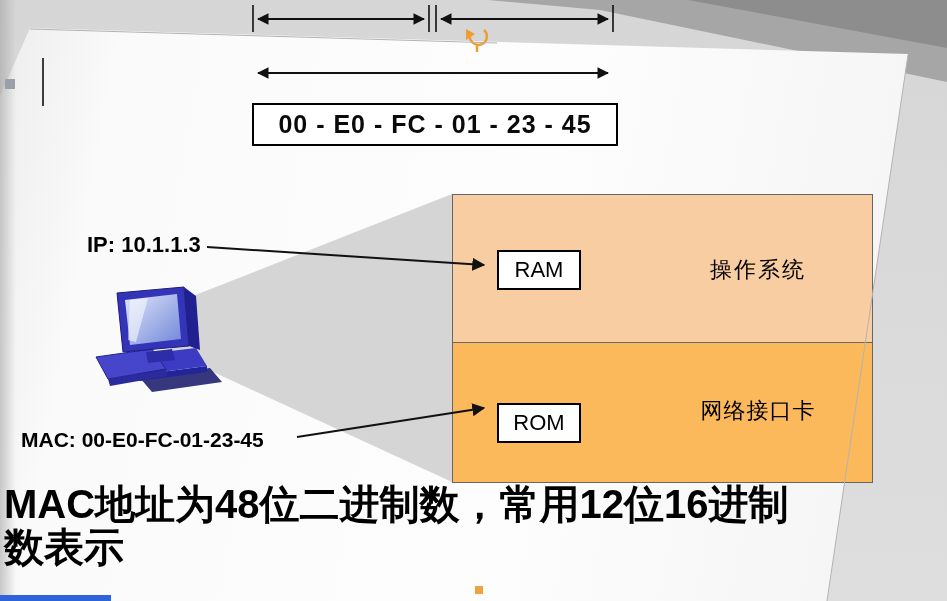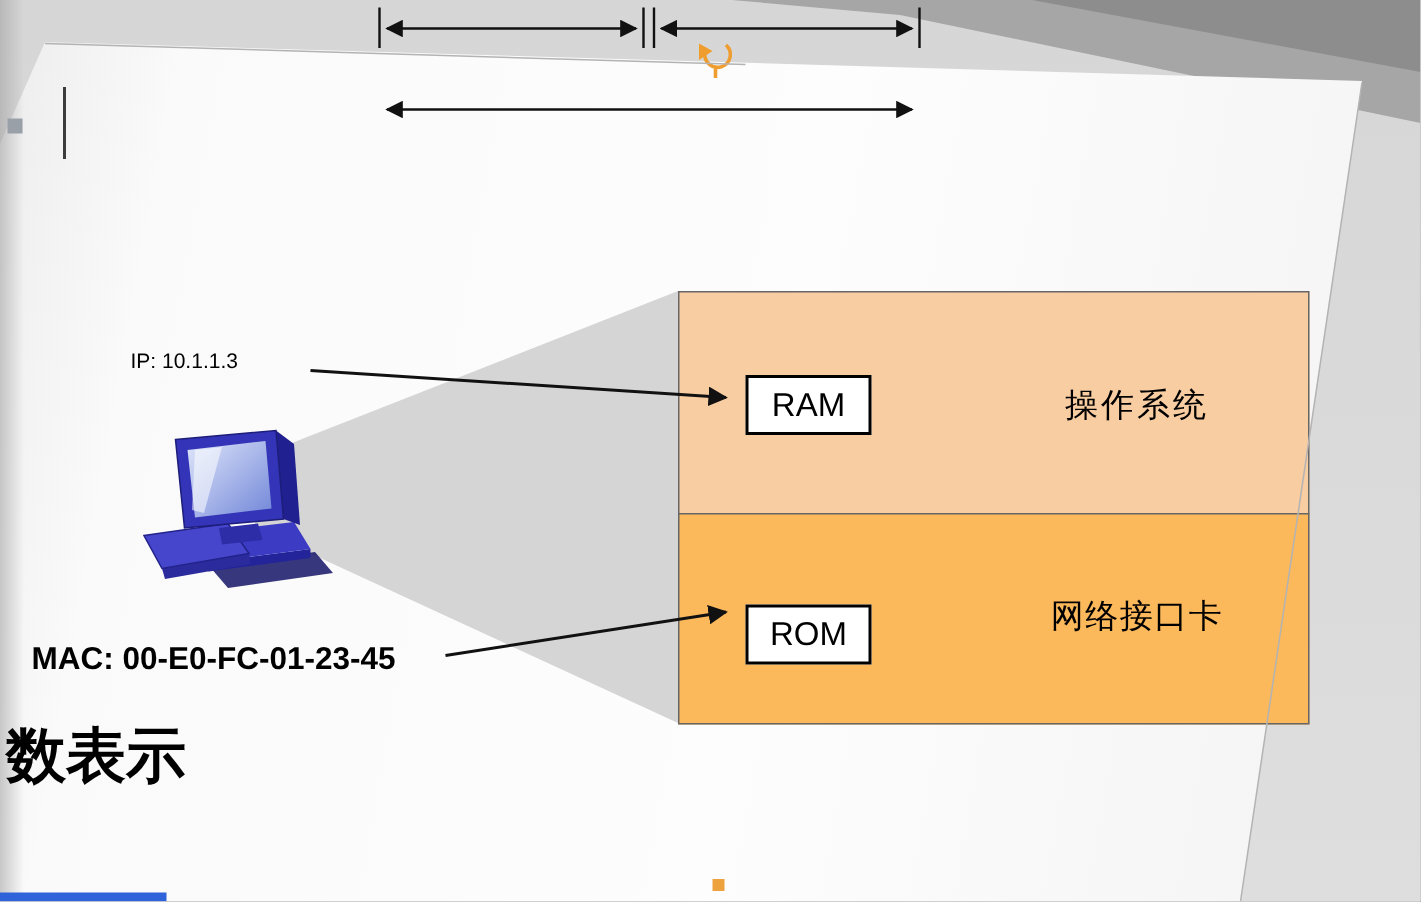--- a/index.html
+++ b/index.html
@@ -22,21 +22,21 @@
   .orange-dot{left:475px;top:586px;width:8px;height:8px;background:#eda23d;}
 
   
   .bit-label{left:352px;top:58px;width:168px;height:30px;background:#ffffff;
              display:flex;align-items:center;justify-content:center;
              font-size:17px;font-weight:600;color:#000;z-index:6;}
   .mac-box{left:252px;top:103px;width:366px;height:43px;background:#ffffff;
            border:2px solid #000;box-sizing:border-box;display:flex;align-items:center;
            justify-content:center;font-size:25px;font-weight:bold;color:#0a0a0a;
            letter-spacing:1px;z-index:6;}
-  .ip-label{left:87px;top:232px;font-size:14px;font-weight:normal;color:#000;z-index:6;}
+  .ip-label{left:87px;top:232px;font-size:22px;font-weight:bold;color:#000;z-index:6;}
   .mac-label{left:21px;top:428px;font-size:21px;font-weight:bold;color:#000;z-index:6;}
 
   
   .panel{box-sizing:border-box;border:1px solid #666;z-index:3;}
   .ram-panel{left:452px;top:194px;width:421px;height:149px;background:#f9cda2;}
   .rom-panel{left:452px;top:342px;width:421px;height:141px;background:#fbb95c;}
   .chip{width:84px;height:40px;background:#ffffff;border:2px solid #000;box-sizing:border-box;
         display:flex;align-items:center;justify-content:center;font-size:22px;color:#000;z-index:4;}
   .ram-chip{left:497px;top:250px;}
   .rom-chip{left:497px;top:403px;}
@@ -117,20 +117,22 @@
       <path d="M 484 30 A 8.5 8.5 0 1 1 470 35"></path>
       <polygon points="466,29 475,34 466,40" fill="#ef9d2e" stroke="none"></polygon>
       <line x1="477" y1="46" x2="477" y2="52"></line>
     </g>
     <g stroke="#b3b3b3" stroke-width="1">
       <line x1="30" y1="29" x2="497" y2="43"></line>
       <line x1="908" y1="55" x2="827" y2="601"></line>
     </g>
   </svg>
 
+  <div class="abs mac-box">00 - E0 - FC - 01 - 23 - 45</div>
   <div class="abs ip-label">IP: 10.1.1.3</div>
   <div class="abs mac-label">MAC: 00-E0-FC-01-23-45</div>
 
   <div class="abs caption">
+    <div>MAC地址为48位二进制数，常用12位16进制</div>
     <div>数表示</div>
   </div>
 
 </div>
 
 </body></html>

